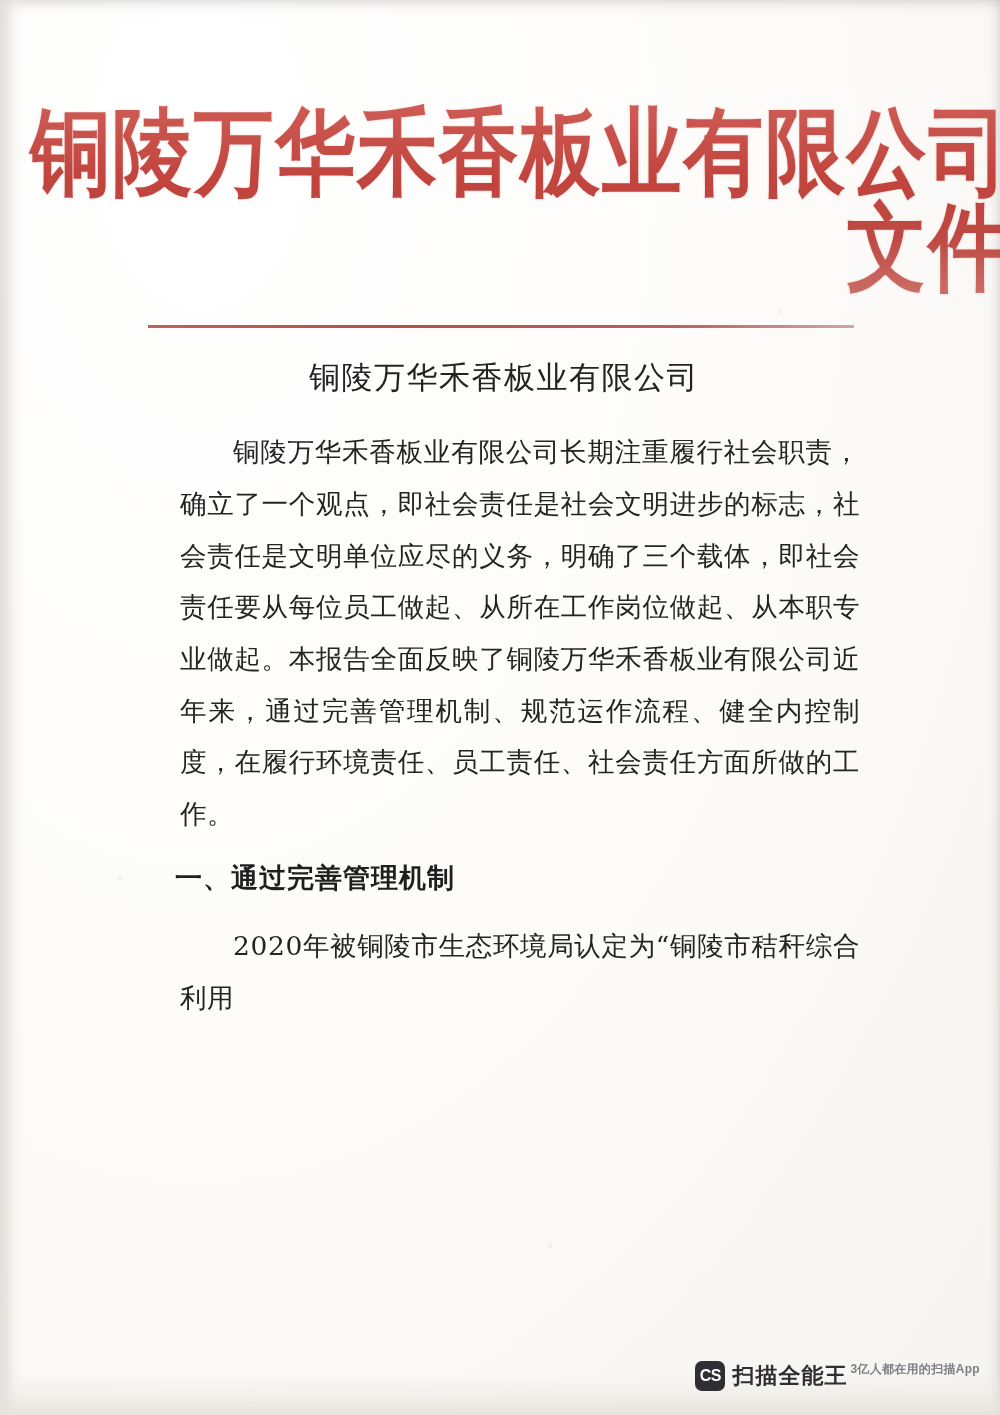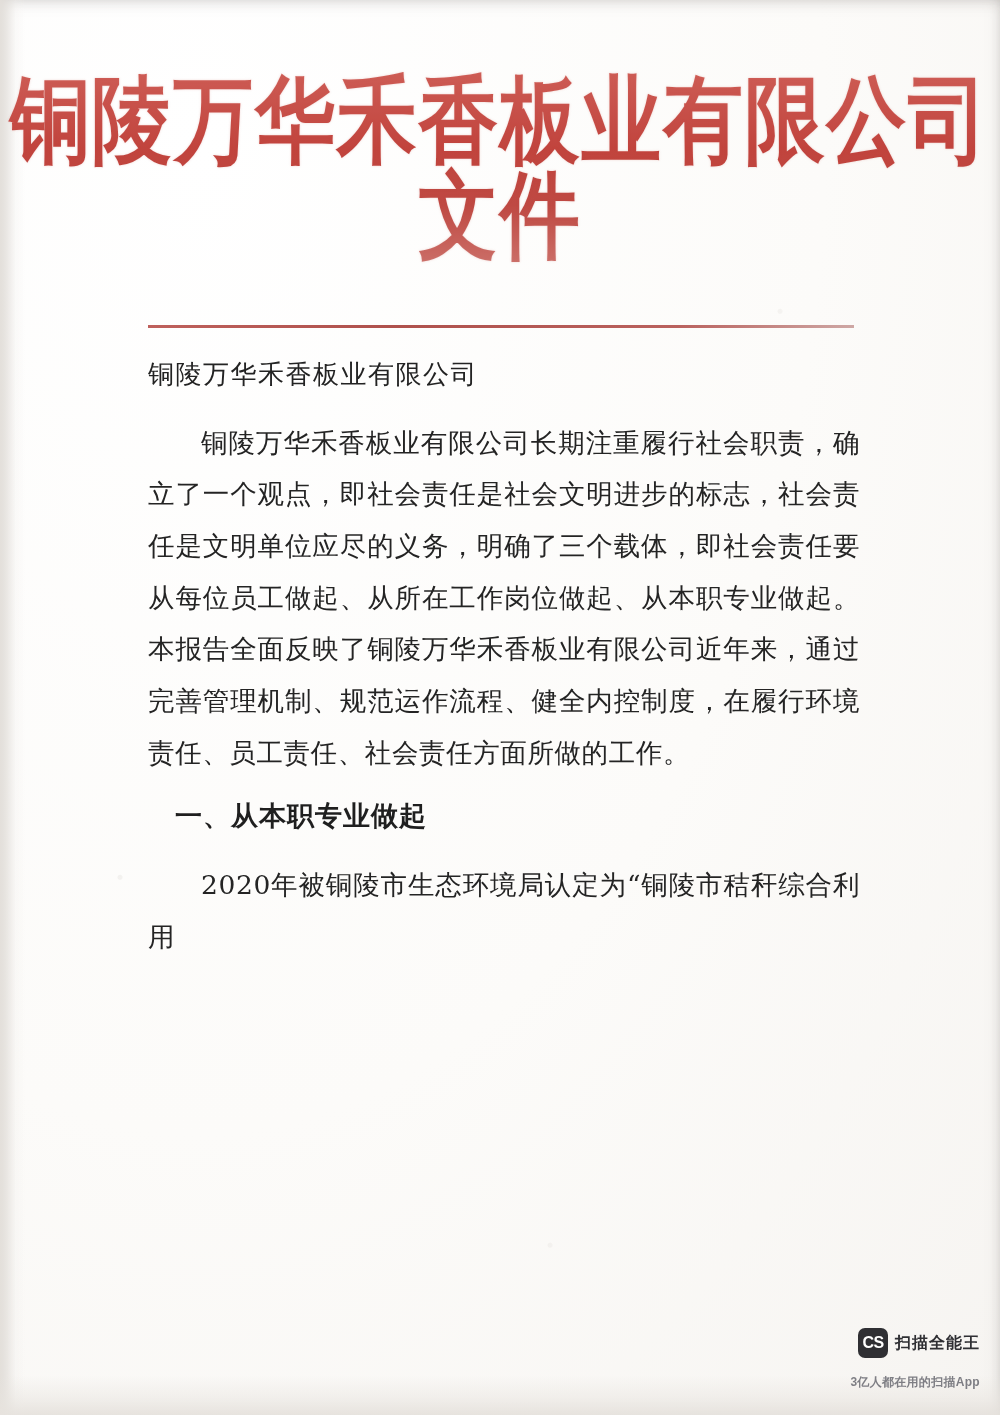--- a/index.html
+++ b/index.html
@@ -46,23 +46,23 @@
     position: absolute;
     left: 0; bottom: 0;
     width: 100%; height: 40px;
     background: linear-gradient(0deg, rgba(232,228,223,0.85) 0%, rgba(255,255,255,0) 100%);
   }
 
   
   .masthead {
     position: absolute;
     left: 0;
-    top: 72px;
+    top: 104px;
     width: 1000px;
-    text-align: center;
+    text-align: right;
   }
   .masthead-text {
     display: inline-block;
     font-family: "DejaVu Serif", serif;
     font-weight: bold;
     font-size: 78px;
     line-height: 1.0;
     letter-spacing: 2px;
     color: #c8554f;
     background: linear-gradient(180deg, #d2635c 0%, #c2433d 40%, #bf4a44 70%, #cf7a74 100%);
@@ -88,60 +88,60 @@
   
   .doc {
     position: absolute;
     left: 148px;
     top: 350px;
     width: 712px;
     color: #2a2a2a;
   }
 
   .doc-title {
-    font-size: 26px;
+    text-align: center;
+    font-size: 31px;
     line-height: 1.95;
     letter-spacing: 1.5px;
-    font-family: Liberation Serif, serif;
+    font-family: Liberation Mono, monospace;
     color: #232323;
   }
 
   .para {
     font-size: 26.5px;
     line-height: 1.95;
     text-align: justify;
     text-justify: inter-ideograph;
     letter-spacing: 0.6px;
     margin-top: 16px;
     font-family: "DejaVu Serif", serif;
     color: #242424;
   }
   .para.indent {
     text-indent: 2em;
+    margin-left: 32px;
   }
   .section-heading {
     font-size: 27px;
     line-height: 1.95;
     letter-spacing: 1px;
     margin-top: 12px;
     text-indent: 1em;
     font-weight: bold;
     font-family: "DejaVu Serif", serif;
     color: #1f1f1f;
   }
 
   
   .scan-badge {
     position: absolute;
     right: 20px;
     bottom: 24px;
     display: flex;
-    flex-direction: column;
-    align-items: flex-end;
-    gap: 16px;
+    gap: 3px;
   }
   .scan-badge-row {
     display: flex;
     align-items: center;
     gap: 7px;
   }
   .cs-logo {
     width: 30px;
     height: 30px;
     border-radius: 7px;
@@ -150,21 +150,21 @@
     font-family: "Liberation Sans", sans-serif;
     font-weight: bold;
     font-size: 16px;
     display: flex;
     align-items: center;
     justify-content: center;
     letter-spacing: -0.5px;
   }
   .cs-name {
     font-family: "Liberation Sans", sans-serif;
-    font-size: 16px;
+    font-size: 22px;
     font-weight: bold;
     color: #2f2f33;
     letter-spacing: 1px;
   }
   .cs-sub {
     font-family: "Liberation Sans", sans-serif;
     font-size: 12px;
     color: #7e7e84;
     letter-spacing: 0.3px;
     font-weight: bold;
@@ -193,21 +193,21 @@
     <span class="masthead-text">铜陵万华禾香板业有限公司文件</span>
   </div>
 
   <div class="red-rule"></div>
 
   <div class="doc">
     <div class="doc-title">铜陵万华禾香板业有限公司</div>
 
     <div class="para indent">铜陵万华禾香板业有限公司长期注重履行社会职责，确立了一个观点，即社会责任是社会文明进步的标志，社会责任是文明单位应尽的义务，明确了三个载体，即社会责任要从每位员工做起、从所在工作岗位做起、从本职专业做起。本报告全面反映了铜陵万华禾香板业有限公司近年来，通过完善管理机制、规范运作流程、健全内控制度，在履行环境责任、员工责任、社会责任方面所做的工作。</div>
 
-    <div class="section-heading">一、从本职专业做起</div>
+    <div class="section-heading">一、通过完善管理机制</div>
 
     <div class="para indent">2020年被铜陵市生态环境局认定为“铜陵市秸秆综合利用</div>
   </div>
 
   <div class="scan-badge">
     <div class="scan-badge-row">
       <div class="cs-logo">CS</div>
       <div class="cs-name">扫描全能王</div>
     </div>
     <div class="cs-sub">3亿人都在用的扫描App</div>

